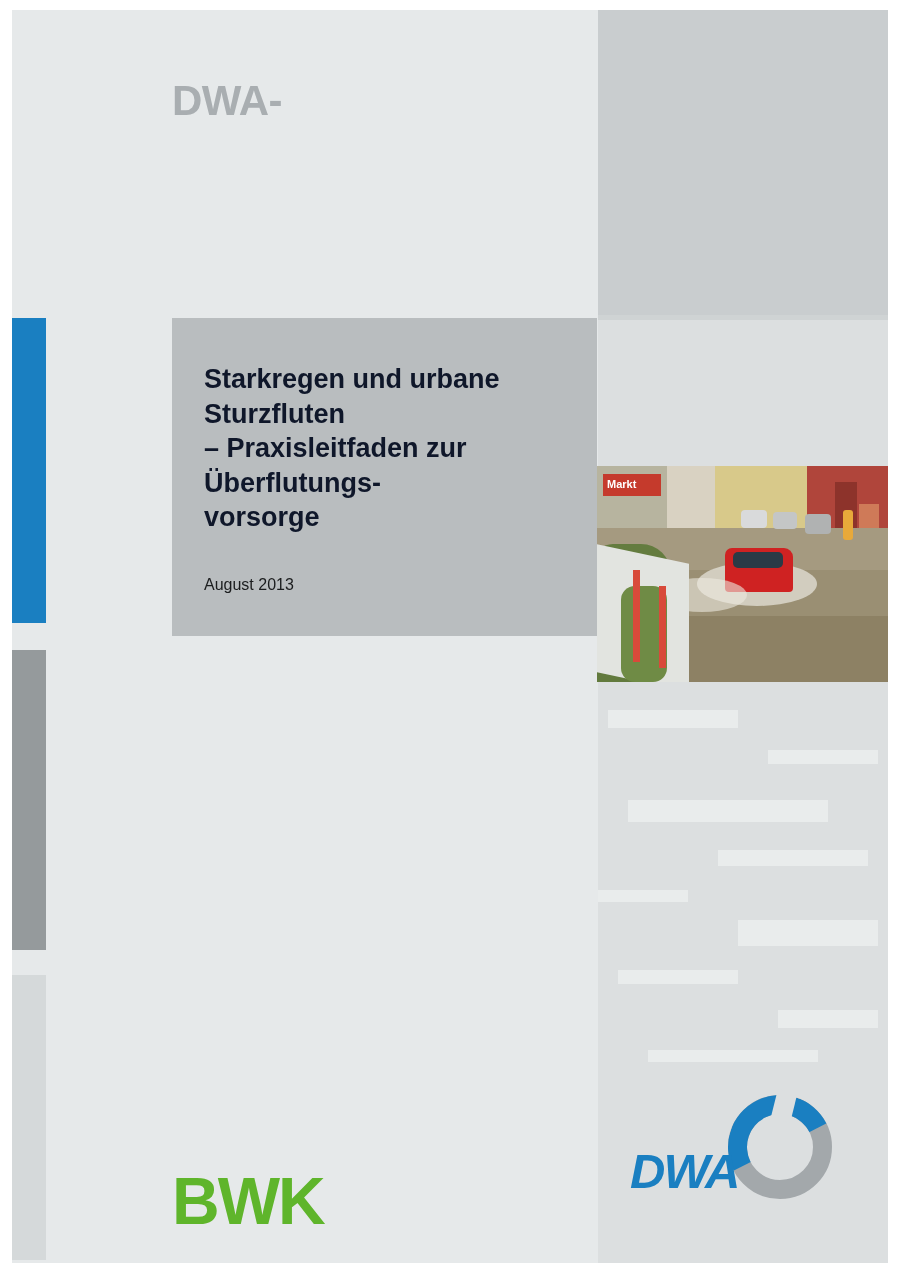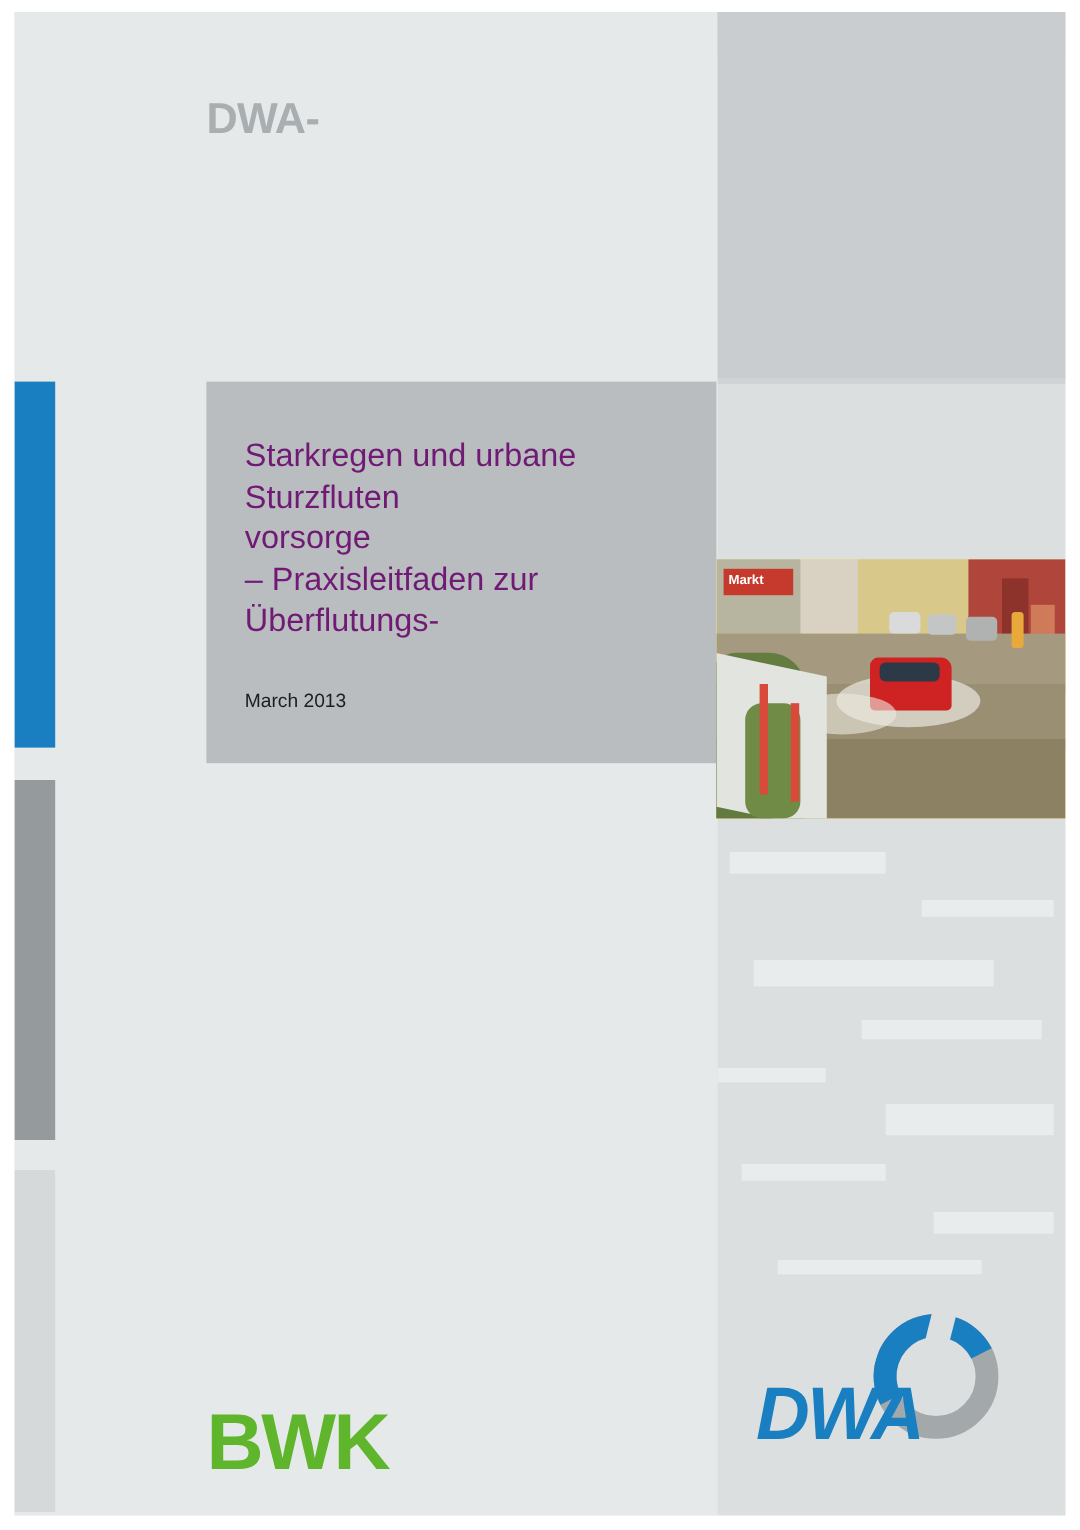--- a/index.html
+++ b/index.html
@@ -65,21 +65,21 @@
 
   
   .masthead {
     position: absolute;
     left: 172px;
     top: 82px;
     color: #a9aeb1;
     line-height: 0.92;
   }
   .masthead .dwa {
-    font-size: 36px;
+    font-size: 42px;
     font-weight: bold;
     letter-spacing: -0.5px;
   }
   .masthead .themen {
     font-size: 72px;
     font-weight: bold;
     letter-spacing: -1.5px;
     margin-top: 6px;
   }
 
@@ -101,22 +101,22 @@
     width: 425px;
     height: 318px;
     background: #b9bdbf;
   }
   .title-text {
     position: absolute;
     left: 32px;
     top: 44px;
     width: 370px;
     font-size: 27px;
-    font-weight: normal;
-    color: #701a75;
+    font-weight: bold;
+    color: #0f172a;
     line-height: 1.28;
   }
   .title-date {
     position: absolute;
     left: 32px;
     top: 258px;
     font-size: 16px;
     color: #1b1d1e;
   }
 
@@ -173,21 +173,21 @@
     position: absolute;
     left: 630px;
     top: 1095px;
     width: 230px;
     height: 130px;
   }
   .dwa-logo .word {
     position: absolute;
     left: 0;
     top: 48px;
-    font-size: 62px;
+    font-size: 49px;
     font-weight: bold;
     font-style: italic;
     color: #1a7fc1;
     letter-spacing: -2px;
   }
   .dwa-logo .ring {
     position: absolute;
     left: 98px;
     top: 0px;
     width: 104px;
@@ -245,24 +245,24 @@
     <div class="dwa">DWA-</div>
   </div>
 
   <div class="chip chip-blue"></div>
   <div class="chip chip-grey"></div>
   <div class="chip chip-light"></div>
 
   <div class="title-panel">
     <div class="title-text">
       <div>Starkregen und urbane Sturzfluten</div>
+      <div>– Praxisleitfaden zur Überflutungs-</div>
       <div>vorsorge</div>
-      <div>– Praxisleitfaden zur Überflutungs-</div>
     </div>
-    <div class="title-date">March 2013</div>
+    <div class="title-date">August 2013</div>
   </div>
 
   <div class="photo">
     <div class="sky"></div>
     <div class="bldg-l"></div>
     <div class="bldg-y"></div>
     <div class="bldg-r"></div>
     <div class="bldg-r2"></div>
     <div class="bldg-dr"></div>
     <div class="street"></div>

